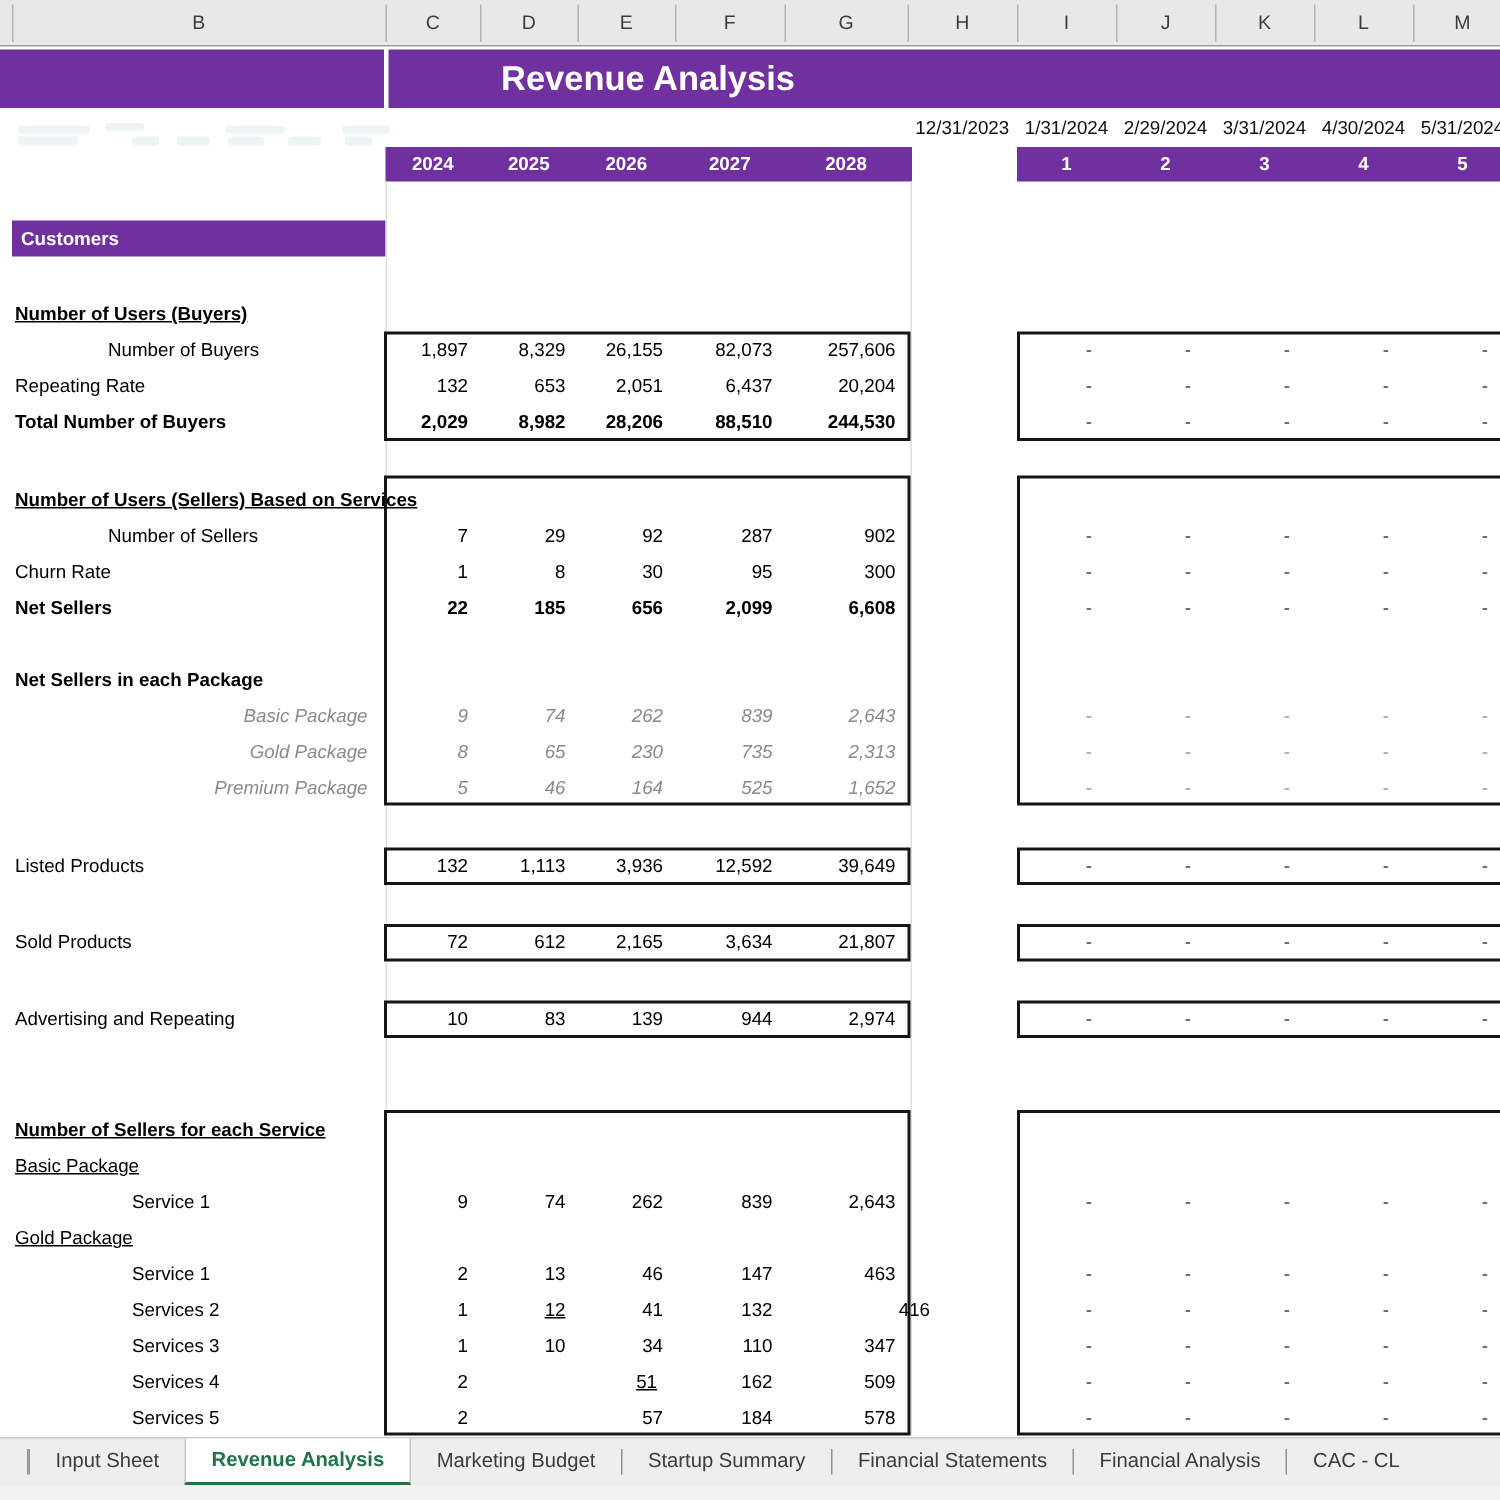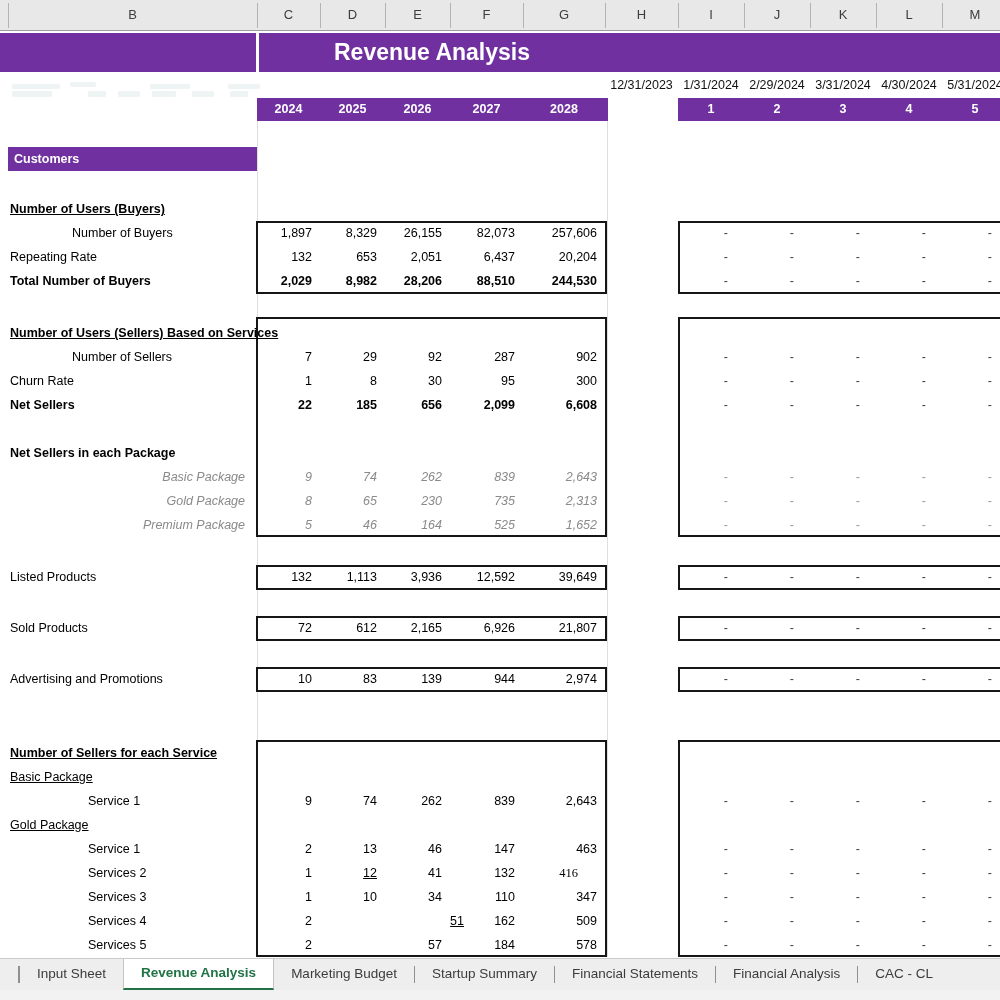--- a/index.html
+++ b/index.html
@@ -243,28 +243,28 @@
       <div class="val" style="left: 523px; width: 74px; top: 565px;">39,649</div>
       <div class="dash" style="left: 678px; width: 50px; top: 565px;">-</div>
       <div class="dash" style="left: 744px; width: 50px; top: 565px;">-</div>
       <div class="dash" style="left: 810px; width: 50px; top: 565px;">-</div>
       <div class="dash" style="left: 876px; width: 50px; top: 565px;">-</div>
       <div class="dash" style="left: 942px; width: 50px; top: 565px;">-</div>
       <div class="rowlabel st-plain" style="top: 616px;">Sold Products</div>
       <div class="val" style="left: 257px; width: 55px; top: 616px;">72</div>
       <div class="val" style="left: 320px; width: 57px; top: 616px;">612</div>
       <div class="val" style="left: 385px; width: 57px; top: 616px;">2,165</div>
-      <div class="val" style="left: 450px; width: 65px; top: 616px;">6,926</div>
+      <div class="val" style="left: 450px; width: 65px; top: 616px;">3,634</div>
       <div class="val" style="left: 523px; width: 74px; top: 616px;">21,807</div>
       <div class="dash" style="left: 678px; width: 50px; top: 616px;">-</div>
       <div class="dash" style="left: 744px; width: 50px; top: 616px;">-</div>
       <div class="dash" style="left: 810px; width: 50px; top: 616px;">-</div>
       <div class="dash" style="left: 876px; width: 50px; top: 616px;">-</div>
       <div class="dash" style="left: 942px; width: 50px; top: 616px;">-</div>
-      <div class="rowlabel st-plain" style="top: 667px;">Advertising and Promotions</div>
+      <div class="rowlabel st-plain" style="top: 667px;">Advertising and Repeating</div>
       <div class="val" style="left: 257px; width: 55px; top: 667px;">10</div>
       <div class="val" style="left: 320px; width: 57px; top: 667px;">83</div>
       <div class="val" style="left: 385px; width: 57px; top: 667px;">139</div>
       <div class="val" style="left: 450px; width: 65px; top: 667px;">944</div>
       <div class="val" style="left: 523px; width: 74px; top: 667px;">2,974</div>
       <div class="dash" style="left: 678px; width: 50px; top: 667px;">-</div>
       <div class="dash" style="left: 744px; width: 50px; top: 667px;">-</div>
       <div class="dash" style="left: 810px; width: 50px; top: 667px;">-</div>
       <div class="dash" style="left: 876px; width: 50px; top: 667px;">-</div>
       <div class="dash" style="left: 942px; width: 50px; top: 667px;">-</div>
@@ -291,41 +291,41 @@
       <div class="dash" style="left: 678px; width: 50px; top: 837px;">-</div>
       <div class="dash" style="left: 744px; width: 50px; top: 837px;">-</div>
       <div class="dash" style="left: 810px; width: 50px; top: 837px;">-</div>
       <div class="dash" style="left: 876px; width: 50px; top: 837px;">-</div>
       <div class="dash" style="left: 942px; width: 50px; top: 837px;">-</div>
       <div class="rowlabel st-indent2" style="top: 861px;">Services 2</div>
       <div class="val" style="left: 257px; width: 55px; top: 861px;">1</div>
       <div class="val" style="left: 320px; width: 57px; top: 861px; text-decoration: underline;">12</div>
       <div class="val" style="left: 385px; width: 57px; top: 861px;">41</div>
       <div class="val" style="left: 450px; width: 65px; top: 861px;">132</div>
-      <div class="val" style="left: 504px; width: 74px; top: 861px; font-family: Liberation Serif, serif;">416</div>
+      <div class="val" style="left: 546px; width: 74px; top: 861px;">416</div>
       <div class="dash" style="left: 678px; width: 50px; top: 861px;">-</div>
       <div class="dash" style="left: 744px; width: 50px; top: 861px;">-</div>
       <div class="dash" style="left: 810px; width: 50px; top: 861px;">-</div>
       <div class="dash" style="left: 876px; width: 50px; top: 861px;">-</div>
       <div class="dash" style="left: 942px; width: 50px; top: 861px;">-</div>
       <div class="rowlabel st-indent2" style="top: 885px;">Services 3</div>
       <div class="val" style="left: 257px; width: 55px; top: 885px;">1</div>
       <div class="val" style="left: 320px; width: 57px; top: 885px;">10</div>
       <div class="val" style="left: 385px; width: 57px; top: 885px;">34</div>
       <div class="val" style="left: 450px; width: 65px; top: 885px;">110</div>
       <div class="val" style="left: 523px; width: 74px; top: 885px;">347</div>
       <div class="dash" style="left: 678px; width: 50px; top: 885px;">-</div>
       <div class="dash" style="left: 744px; width: 50px; top: 885px;">-</div>
       <div class="dash" style="left: 810px; width: 50px; top: 885px;">-</div>
       <div class="dash" style="left: 876px; width: 50px; top: 885px;">-</div>
       <div class="dash" style="left: 942px; width: 50px; top: 885px;">-</div>
       <div class="rowlabel st-indent2" style="top: 909px;">Services 4</div>
       <div class="val" style="left: 257px; width: 55px; top: 909px;">2</div>
       <div class="val" style="left: 320px; width: 57px; top: 957px;">14</div>
-      <div class="val" style="left: 407px; width: 57px; top: 909px; text-decoration: underline;">51</div>
+      <div class="val" style="left: 381px; width: 57px; top: 909px; text-decoration: underline;">51</div>
       <div class="val" style="left: 450px; width: 65px; top: 909px;">162</div>
       <div class="val" style="left: 523px; width: 74px; top: 909px;">509</div>
       <div class="dash" style="left: 678px; width: 50px; top: 909px;">-</div>
       <div class="dash" style="left: 744px; width: 50px; top: 909px;">-</div>
       <div class="dash" style="left: 810px; width: 50px; top: 909px;">-</div>
       <div class="dash" style="left: 876px; width: 50px; top: 909px;">-</div>
       <div class="dash" style="left: 942px; width: 50px; top: 909px;">-</div>
       <div class="rowlabel st-indent2" style="top: 933px;">Services 5</div>
       <div class="val" style="left: 257px; width: 55px; top: 933px;">2</div>
       <div class="val" style="left: 320px; width: 57px; top: 987px;">16</div>

